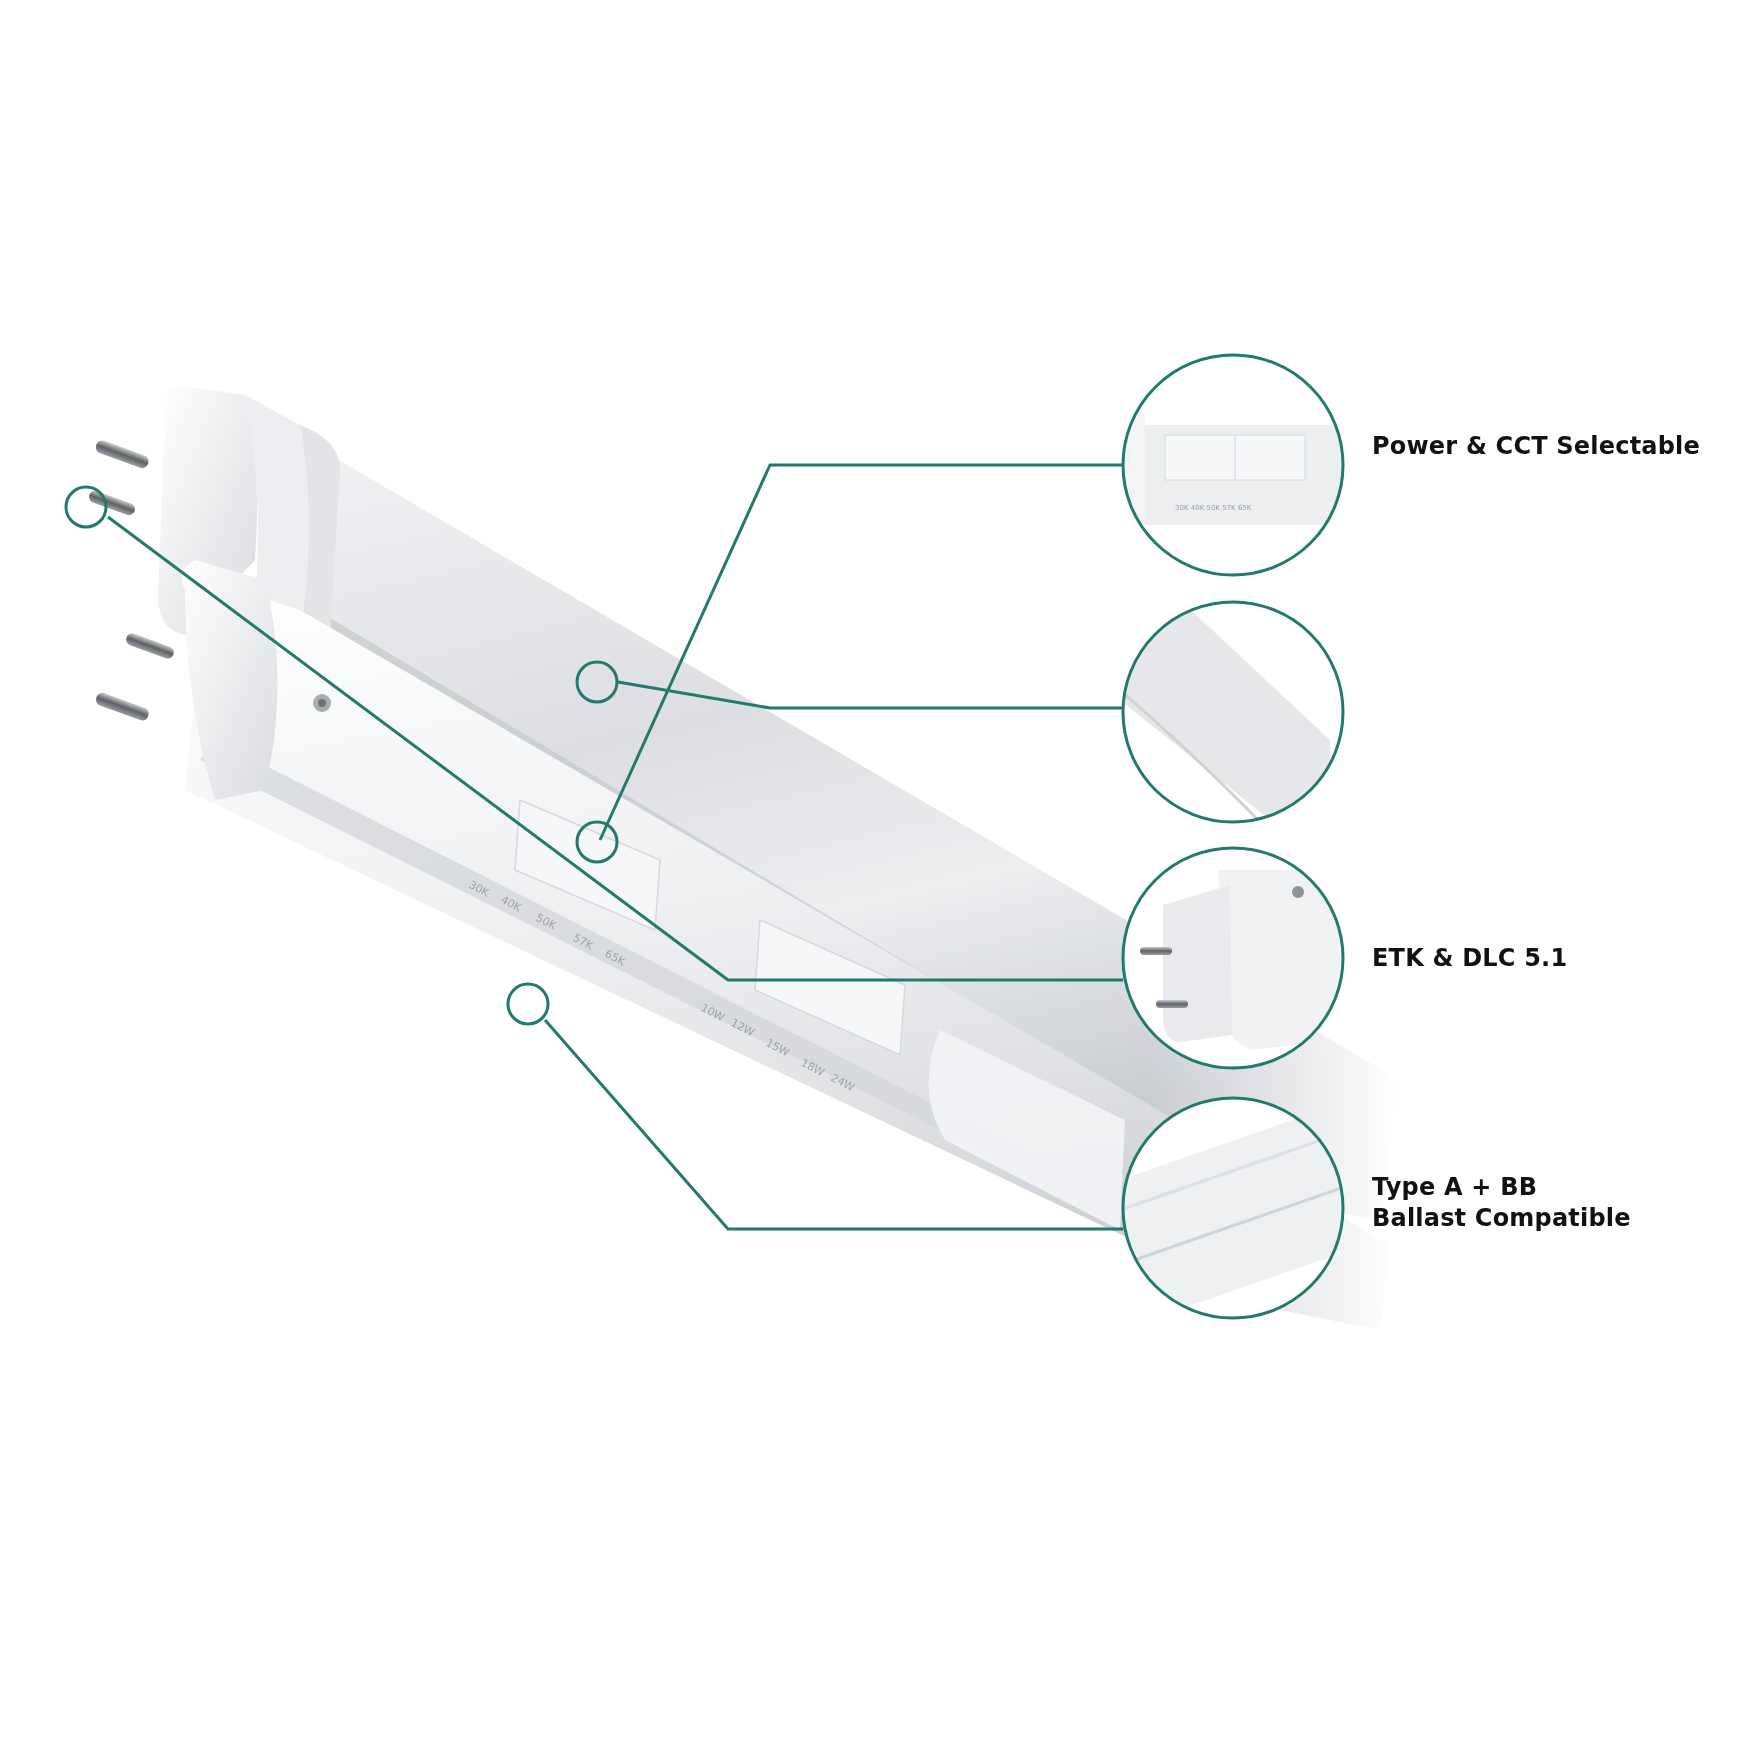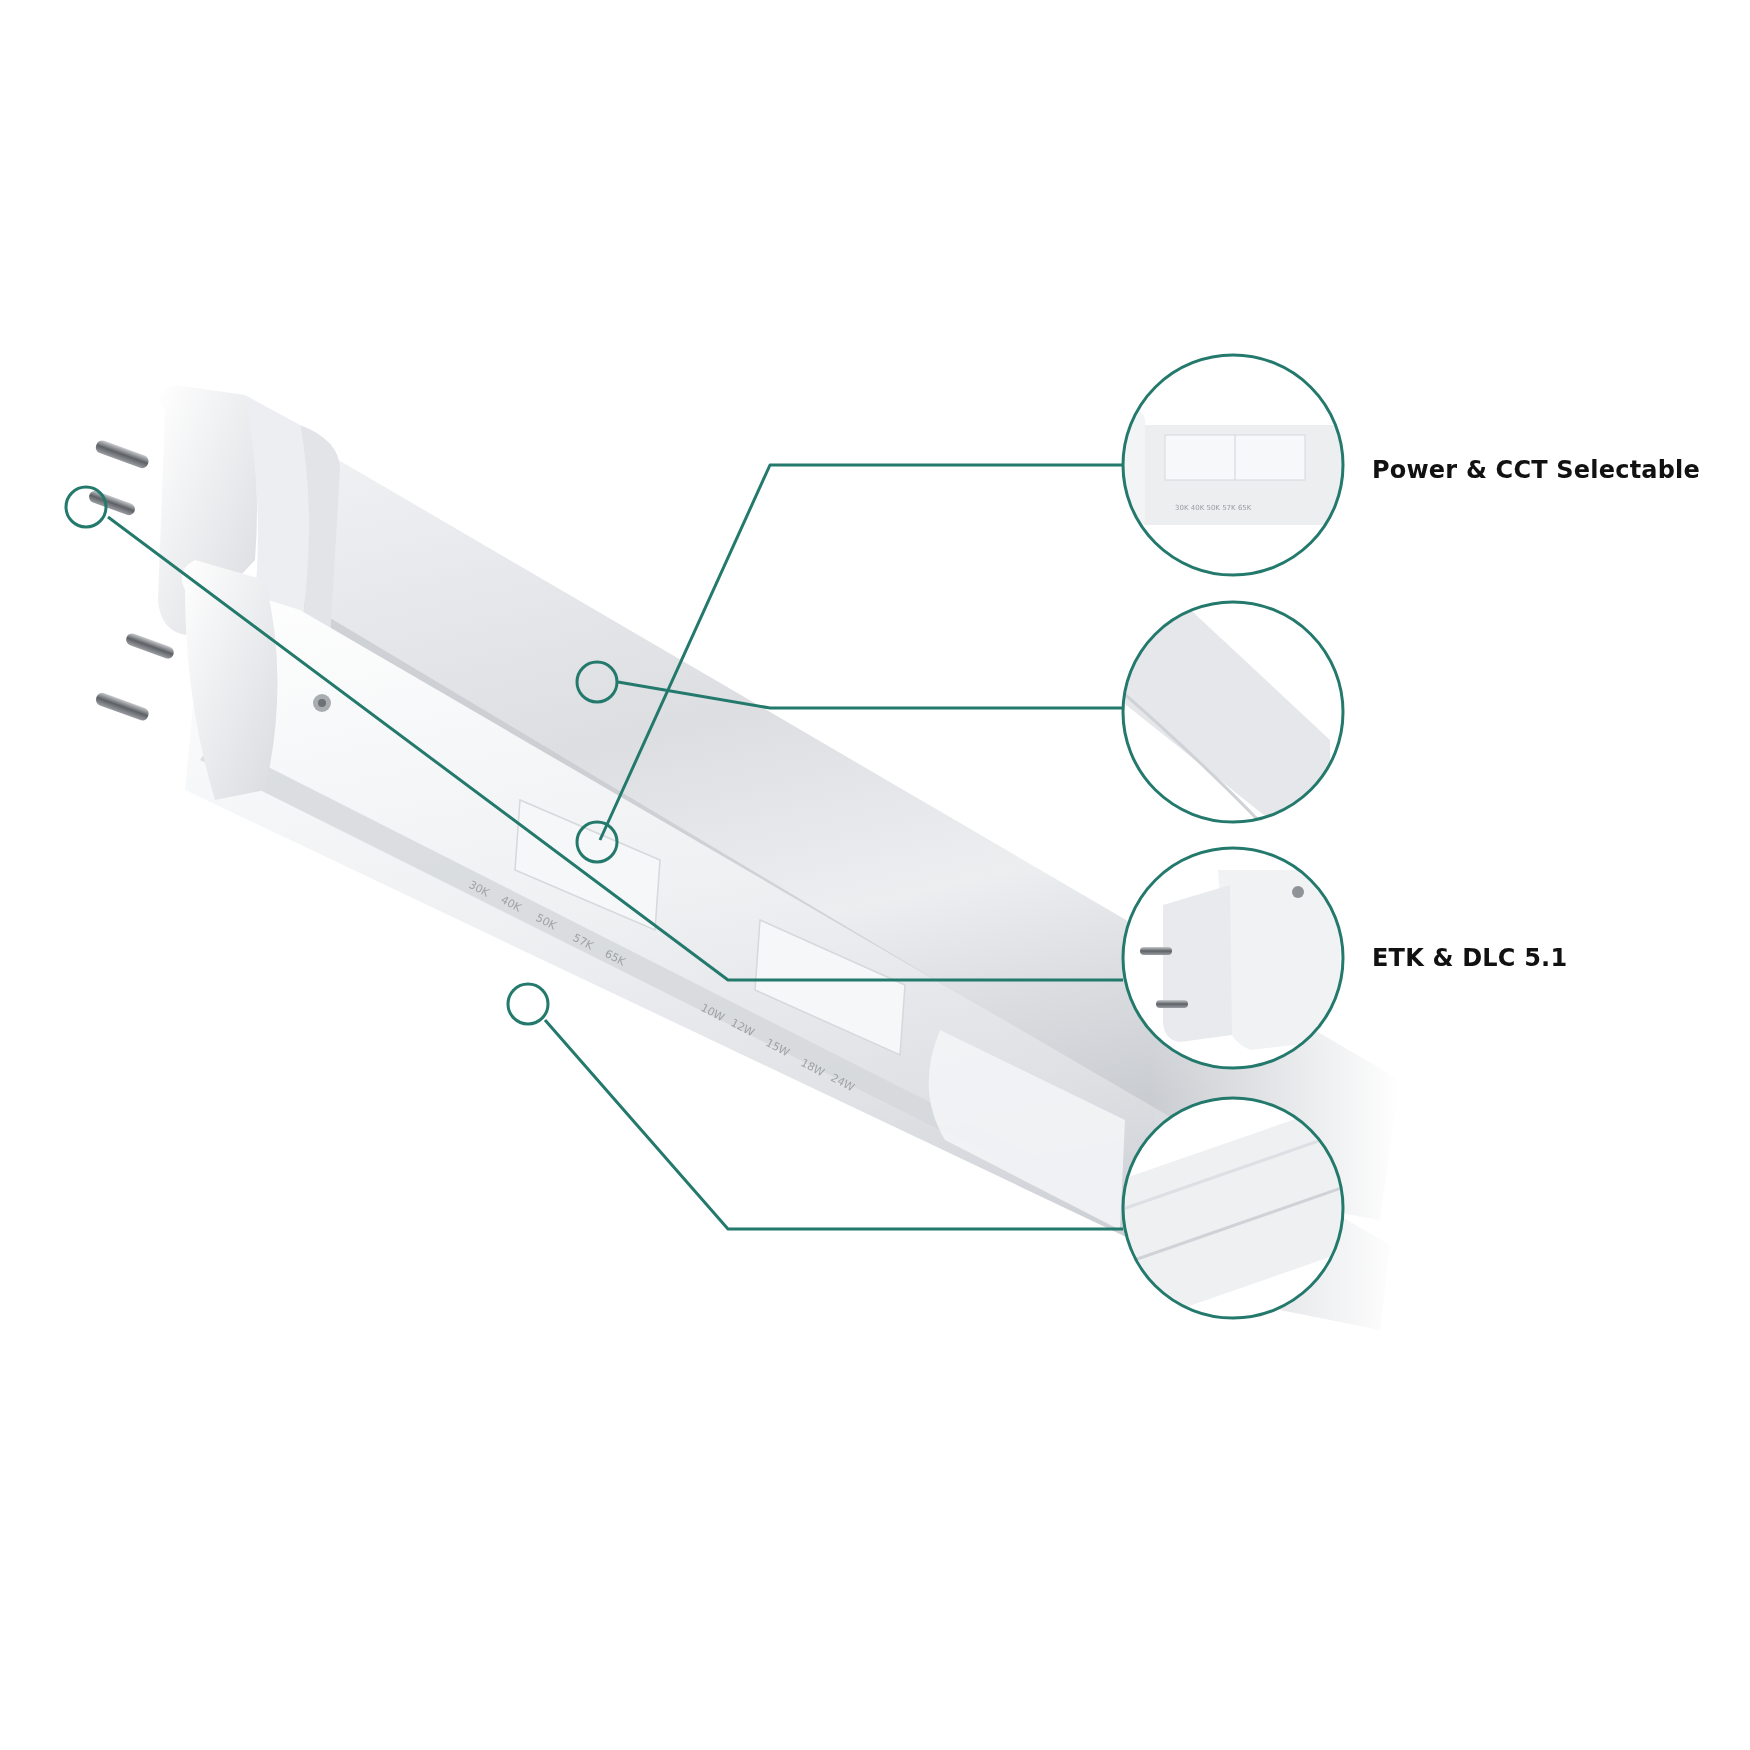--- a/index.html
+++ b/index.html
@@ -156,20 +156,24 @@
     </g>
 
     <g fill="none" stroke="#23796c" stroke-width="3">
       <circle cx="86" cy="507" r="20"></circle>
       <circle cx="597" cy="682" r="20"></circle>
       <circle cx="597" cy="842" r="20"></circle>
       <circle cx="528" cy="1004" r="20"></circle>
     </g>
   </svg>
 
-  <div class="feature-label" style="top:455px;">
+  <div class="feature-label" style="top:431px;">
     <span>Power &amp; CCT Selectable</span>
   </div>
   <div class="feature-label" style="top:943px;">
     <span>ETK &amp; DLC 5.1</span>
   </div>
+  <div class="feature-label" style="top:1172px;">
+    <span>Type A + BB</span>
+    <span>Ballast Compatible</span>
+  </div>
 
 </div>
 
 </body></html>

